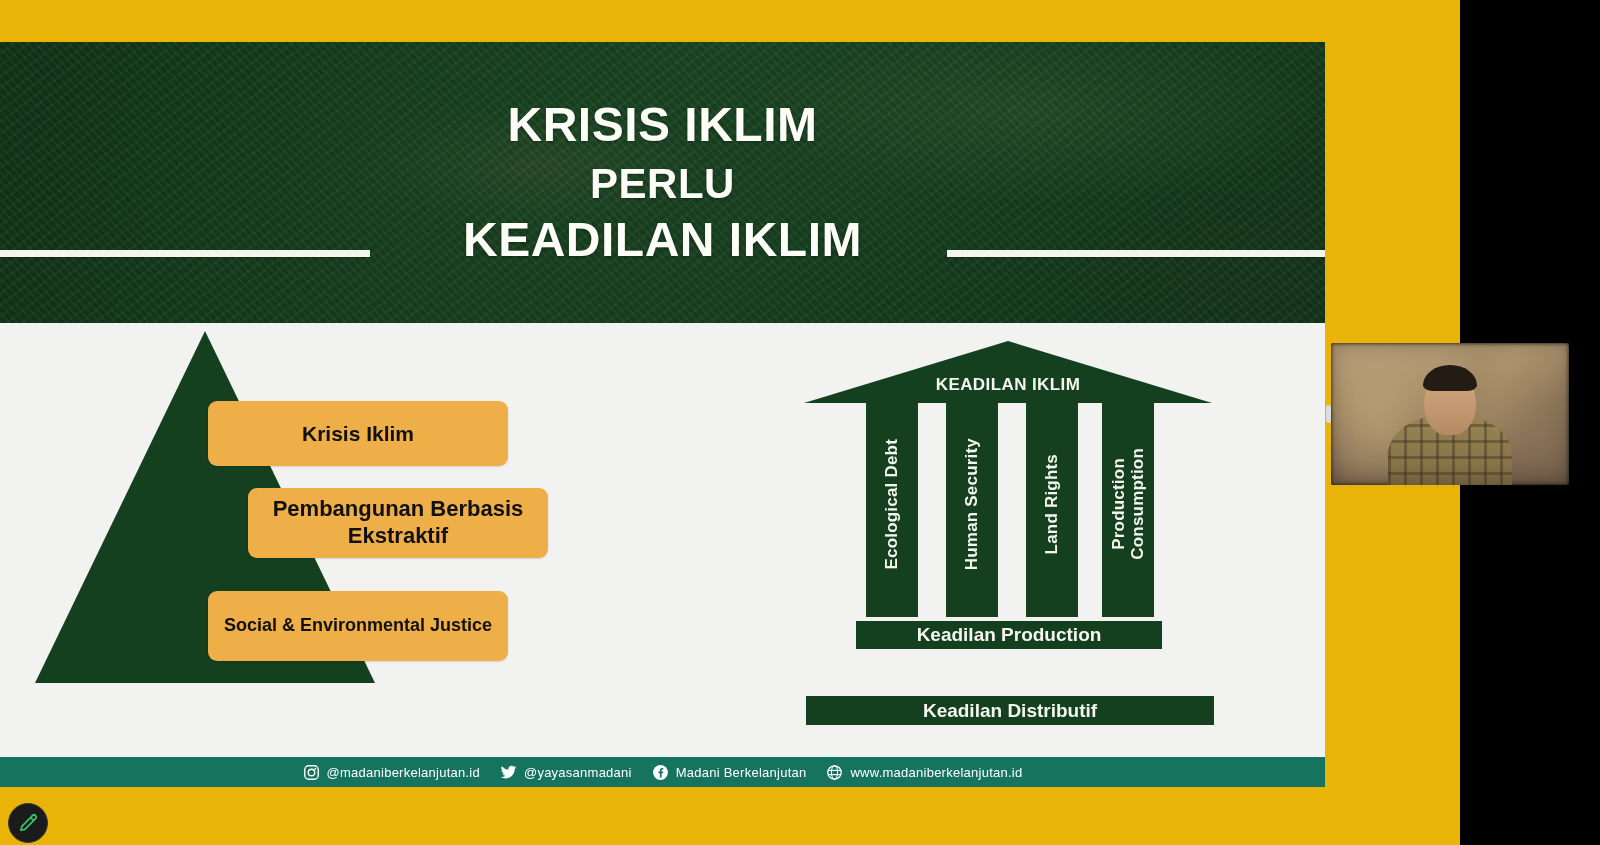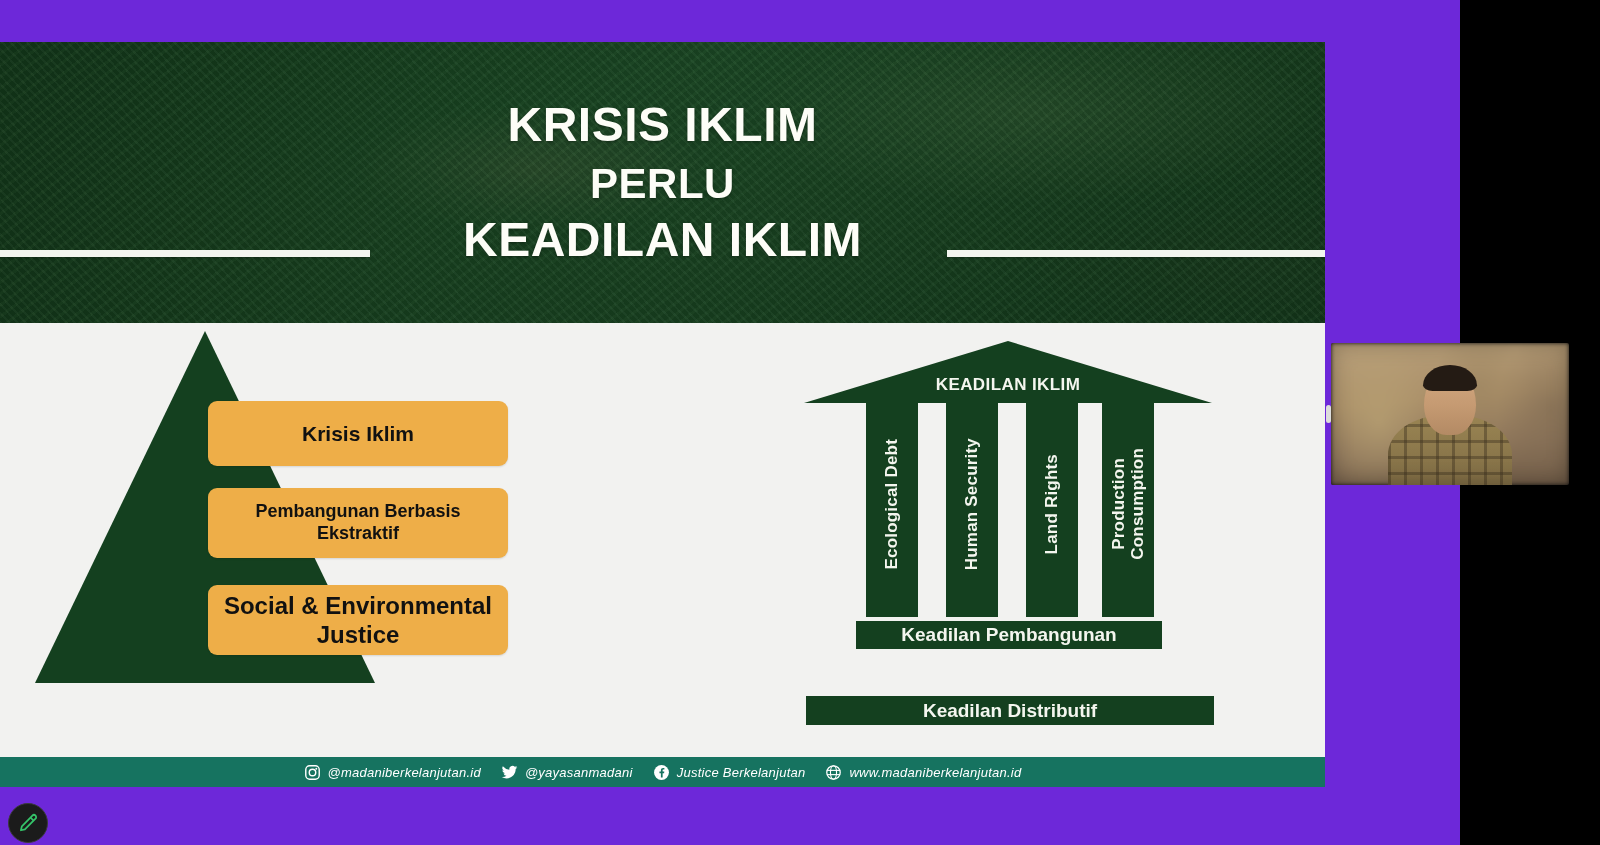--- a/index.html
+++ b/index.html
@@ -4,21 +4,21 @@
 <title>Presentation Screen Share</title>
 <style>
   * { margin:0; padding:0; box-sizing:border-box; }
   html, body {
     width:1600px; height:845px;
     background:#000;
     font-family:"Liberation Sans", sans-serif;
     overflow:hidden;
   }
 
-  #root { position:relative; width:1460px; height:845px; background:#6d28d9; }
+  #root { position:relative; width:1460px; height:845px; background:#eab308; }
 
   
   .stage {
     position:absolute; left:0; top:42px;
     width:1325px; height:745px;
     background:#f2f2f0;
     overflow:hidden;
   }
 
   
@@ -91,22 +91,22 @@
     background:#eeae48;
     border-radius:9px;
     color:#111;
     font-weight:700;
     display:flex; align-items:center; justify-content:center;
     text-align:center;
     line-height:1.22;
     box-shadow:0 1px 2px rgba(0,0,0,.12);
   }
   .pbox-1{ top:78px; height:65px; font-size:21px; }
-  .pbox-2{ top:165px; height:70px; font-size:18px; padding:0 12px;}
-  .pbox-3{ top:262px; height:70px; font-size:24px; padding:8px 12px;}
+  .pbox-2{ top:165px; height:70px; font-size:22px; padding:0 12px;margin-left:40px;}
+  .pbox-3{ top:268px; height:70px; font-size:18px; padding:8px 12px;}
 
   
   .temple{ position:absolute; left:790px; top:0; width:470px; height:434px; }
 
   .roof{
     position:absolute; left:14px; top:18px;
     width:408px; height:62px;
     background:#14401f;
     clip-path:polygon(50% 0%, 100% 100%, 0% 100%);
   }
@@ -156,21 +156,21 @@
   .step-3{ left:14px; top:371px; width:412px; height:33px; }
 
   
   .footer{
     position:absolute; left:0; bottom:0;
     width:100%; height:30px;
     background:#167360;
     display:flex; align-items:center; justify-content:center;
     gap:20px;
   }
-  .fitem{ display:flex; align-items:center; gap:7px;font-style:italic; }
+  .fitem{ display:flex; align-items:center; gap:7px; }
   .fitem .flabel{
     color:#ffffff; font-size:13px; letter-spacing:.25px;
   }
   .fico{ width:17px; height:17px; display:block; }
 
   
   .tile{
     position:absolute; left:1331px; top:343px;
     width:238px; height:142px;
     background:#111;
@@ -273,21 +273,21 @@
           </div>
           <div class="pillar">
             <span>Land Rights</span>
           </div>
           <div class="pillar">
             <span>Production
 Consumption</span>
           </div>
         </div>
 
-        <div class="step step-1">Keadilan Pembangunan</div>
+        <div class="step step-1">Keadilan Production</div>
         <div class="step step-3">Keadilan Distributif</div>
       </div>
 
     </div>
 
     <div class="footer">
 
       <div class="fitem">
         <svg class="fico" viewBox="0 0 24 24">
           <rect x="2.5" y="2.5" width="19" height="19" rx="5.5" fill="none" stroke="#fff" stroke-width="2"></rect>
@@ -302,21 +302,21 @@
           <path fill="#fff" d="M23 4.6a8.9 8.9 0 0 1-2.6.73 4.5 4.5 0 0 0 1.98-2.5 9 9 0 0 1-2.86 1.1 4.5 4.5 0 0 0-7.67 4.1A12.8 12.8 0 0 1 2.6 3.3a4.5 4.5 0 0 0 1.4 6.02 4.4 4.4 0 0 1-2.05-.57v.06a4.5 4.5 0 0 0 3.62 4.42 4.5 4.5 0 0 1-2.04.08 4.5 4.5 0 0 0 4.2 3.13A9 9 0 0 1 1 18.3a12.7 12.7 0 0 0 6.9 2.02c8.28 0 12.8-6.86 12.8-12.8l-.02-.58A9.1 9.1 0 0 0 23 4.6z"></path>
         </svg>
         <span class="flabel">@yayasanmadani</span>
       </div>
 
       <div class="fitem">
         <svg class="fico" viewBox="0 0 24 24">
           <circle cx="12" cy="12" r="10.5" fill="#fff"></circle>
           <path fill="#167360" d="M13.6 19v-6.1h2.05l.31-2.38H13.6V9c0-.69.19-1.16 1.18-1.16h1.26V5.71A17 17 0 0 0 14.2 5.6c-1.82 0-3.06 1.11-3.06 3.15v1.77H9.1v2.38h2.04V19z"></path>
         </svg>
-        <span class="flabel">Justice Berkelanjutan</span>
+        <span class="flabel">Madani Berkelanjutan</span>
       </div>
 
       <div class="fitem">
         <svg class="fico" viewBox="0 0 24 24">
           <circle cx="12" cy="12" r="9.5" fill="none" stroke="#fff" stroke-width="1.8"></circle>
           <ellipse cx="12" cy="12" rx="4.3" ry="9.5" fill="none" stroke="#fff" stroke-width="1.6"></ellipse>
           <line x1="2.6" y1="9" x2="21.4" y2="9" stroke="#fff" stroke-width="1.6"></line>
           <line x1="2.6" y1="15" x2="21.4" y2="15" stroke="#fff" stroke-width="1.6"></line>
         </svg>
         <span class="flabel">www.madaniberkelanjutan.id</span>

